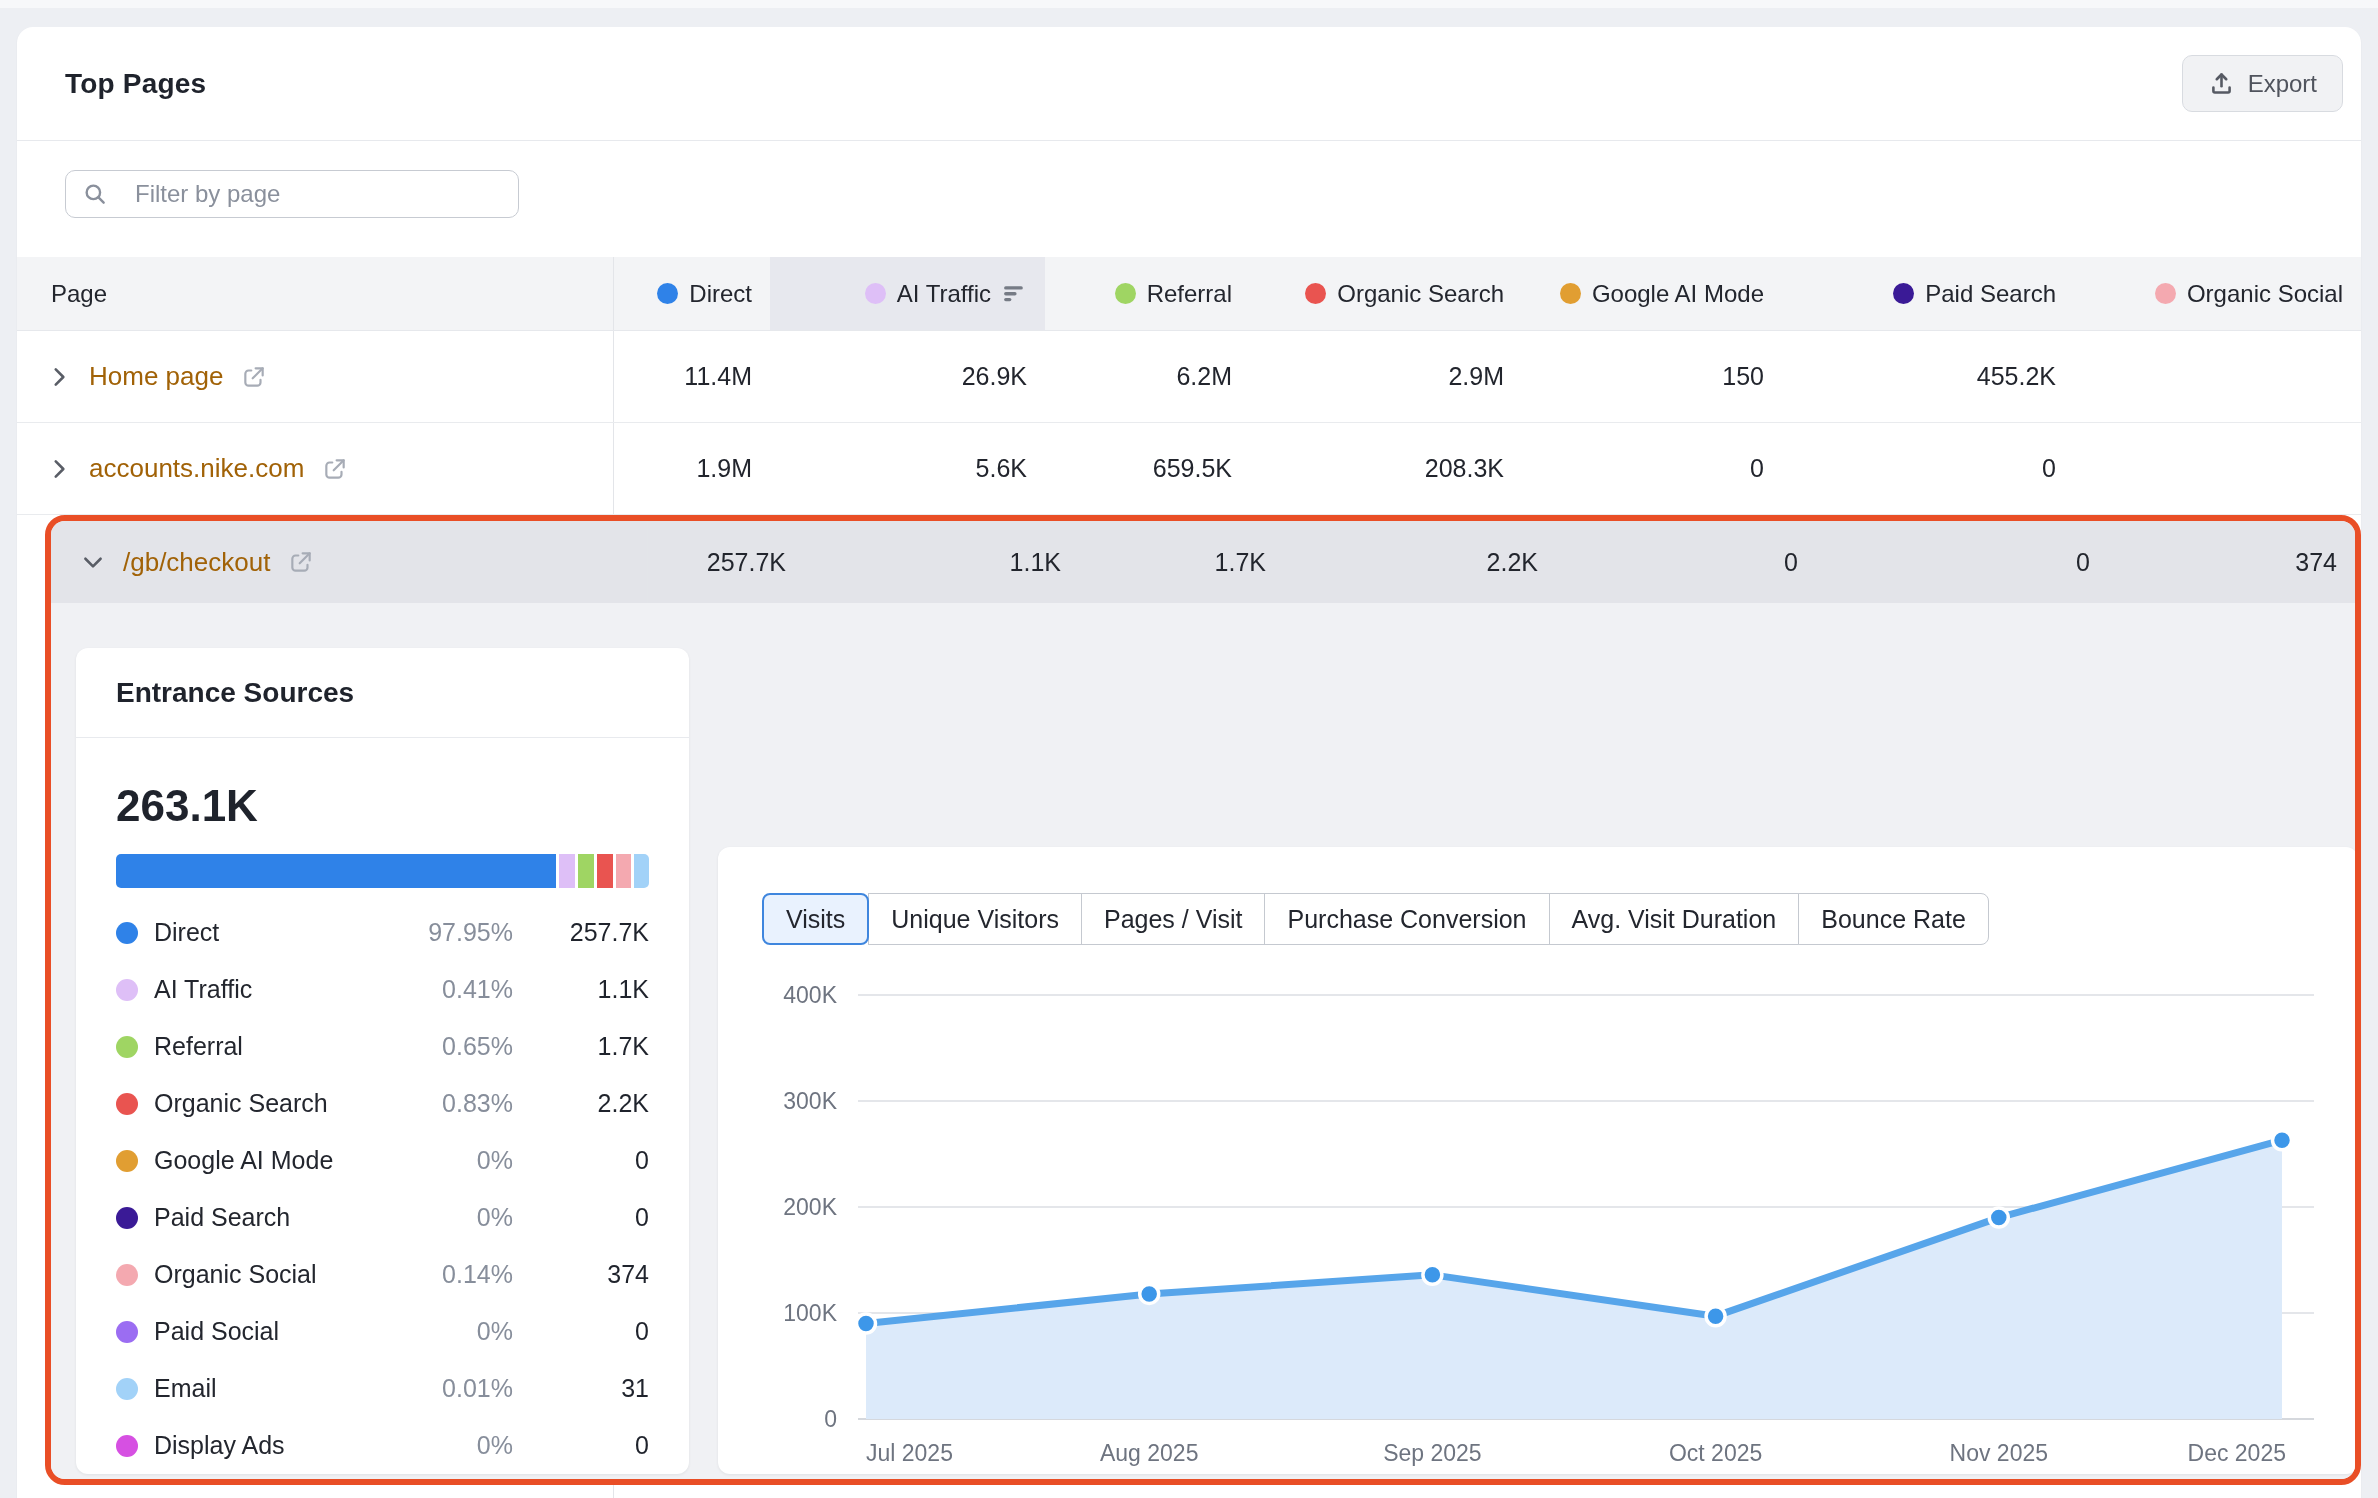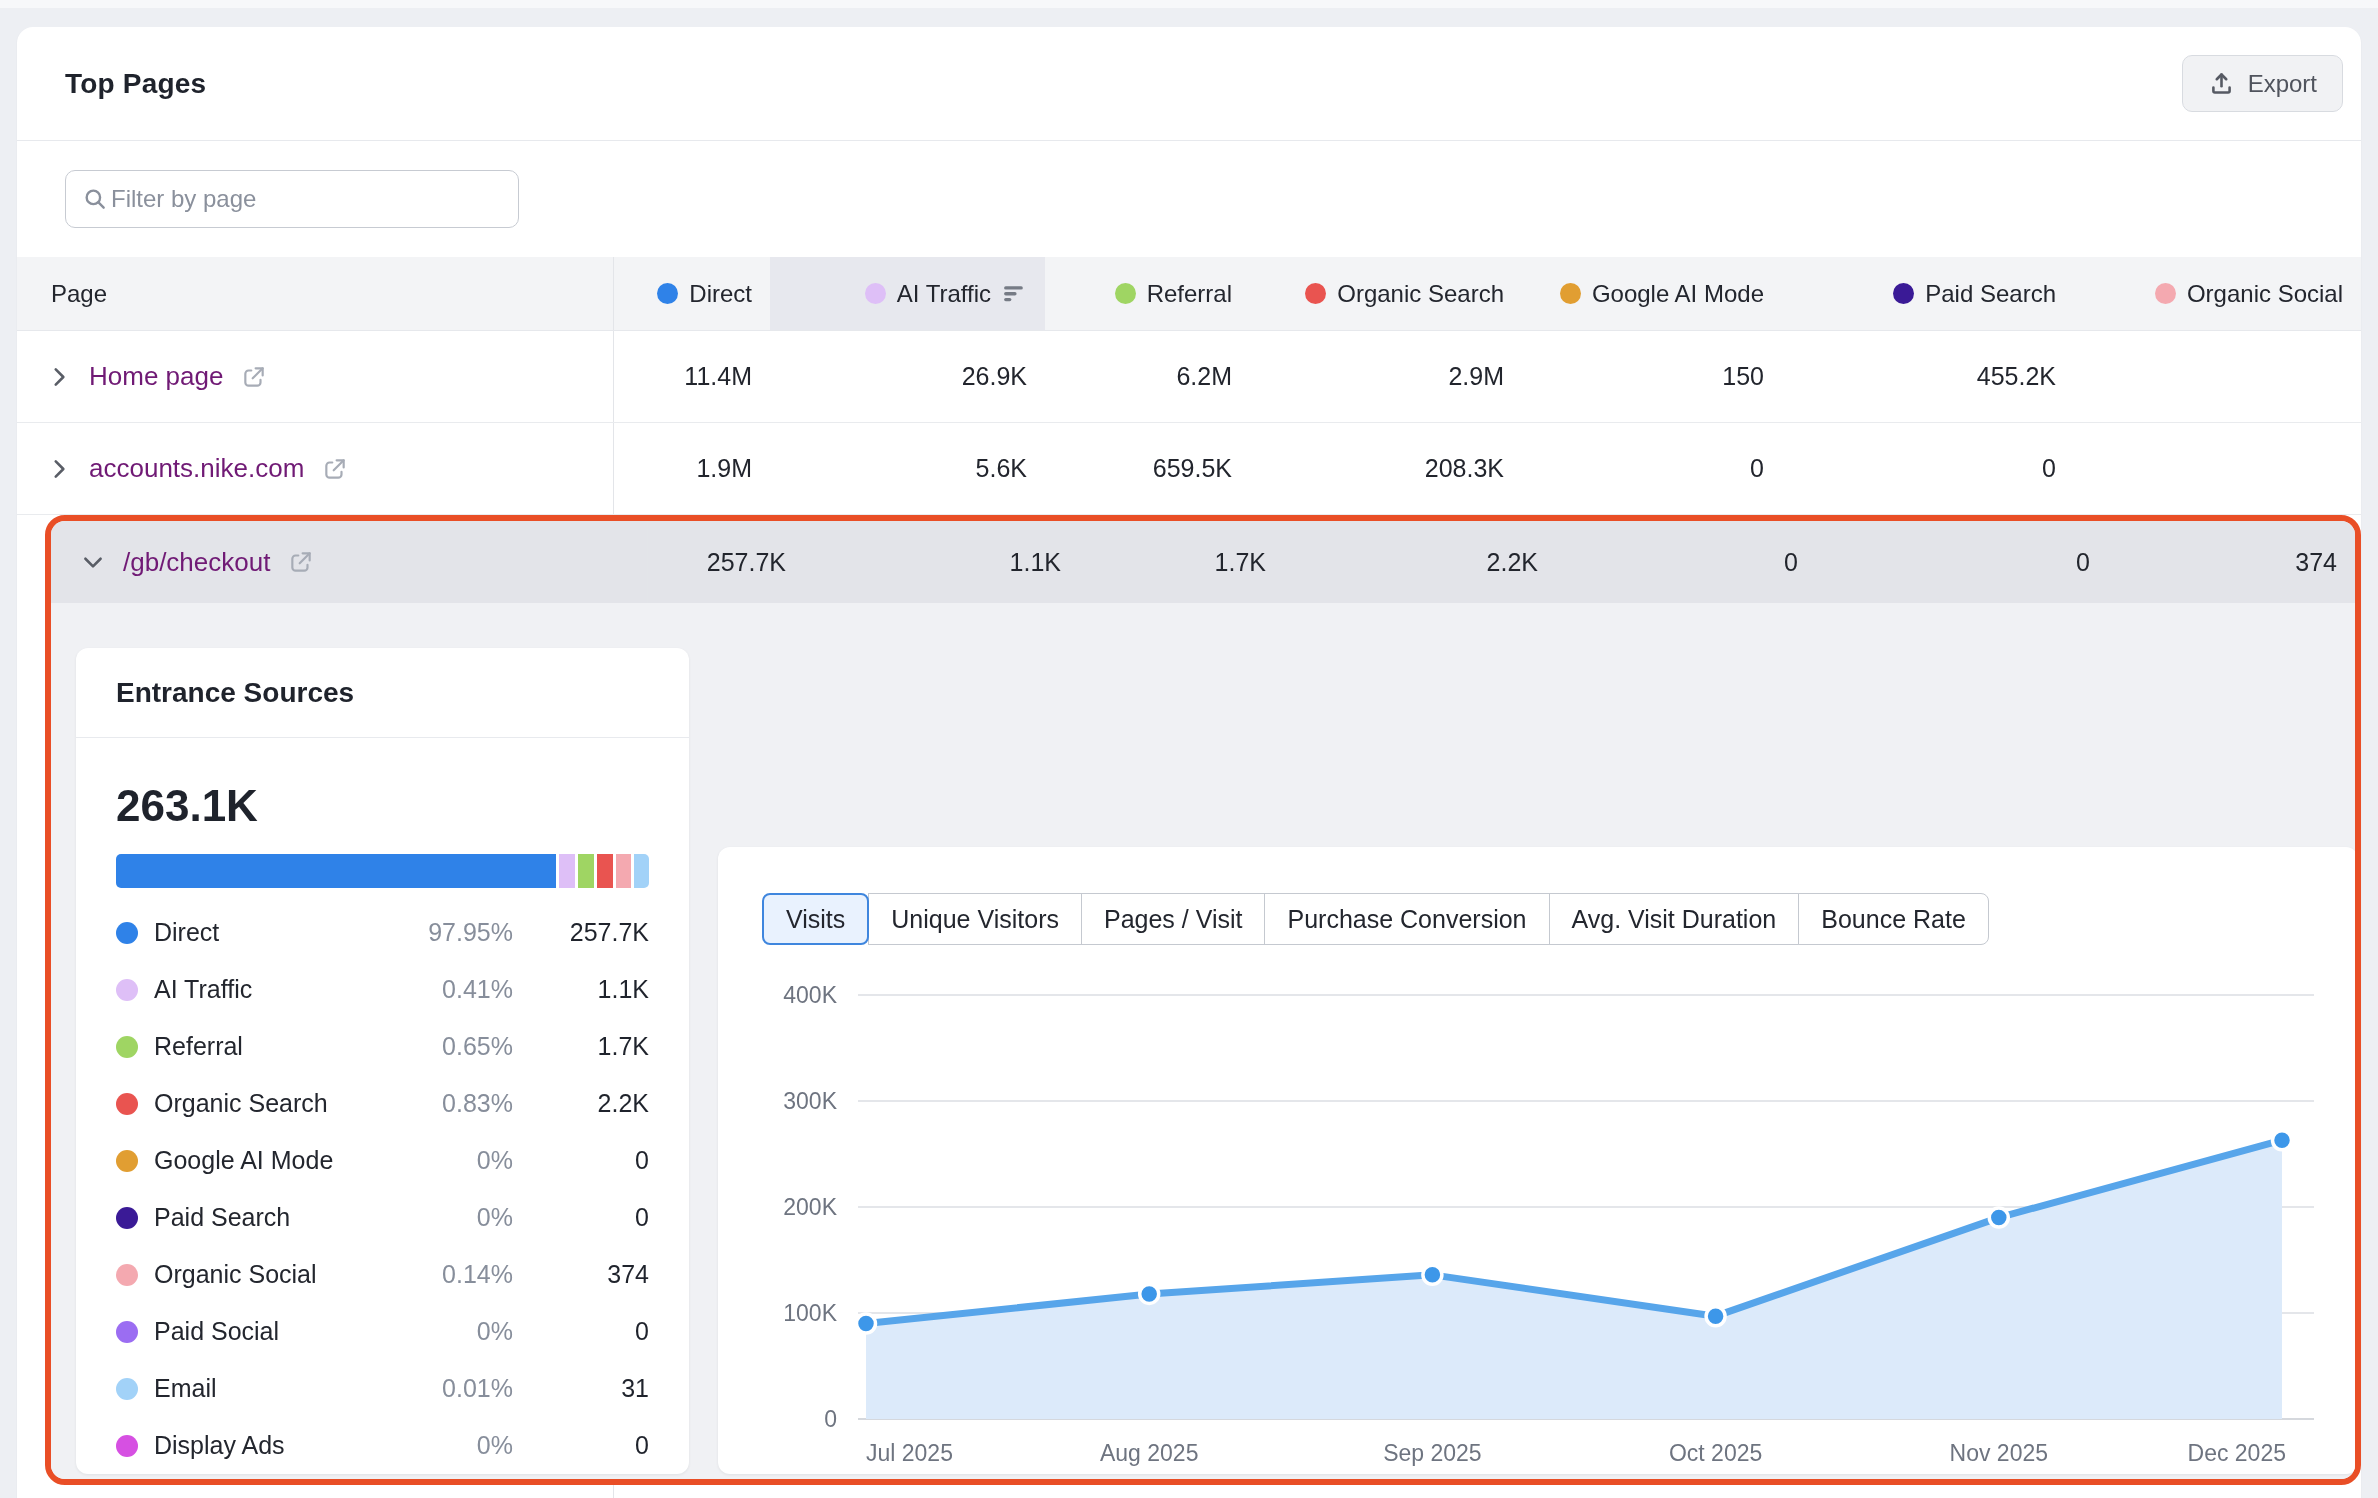--- a/index.html
+++ b/index.html
@@ -20,38 +20,38 @@
   }
   
   .card-header{height:114px;display:flex;align-items:center;padding:0 18px 0 48px;
     border-bottom:1px solid #e7e9ed;box-sizing:border-box;}
   .card-title{font-size:28px;margin:0;font-weight:700;color:#1f232c;letter-spacing:.2px;}
   .export-btn{margin-left:auto;height:57px;padding:0 25px;display:flex;align-items:center;gap:13px;
     background:#f1f2f4;border:1px solid #d8dbe0;border-radius:10px;
     font-size:24px;color:#50545d;font-family:inherit;cursor:pointer;}
   
   .toolbar{height:116px;padding:29px 0 0 48px;box-sizing:border-box;}
-  .filter-wrap{width:454px;height:58px;border:1.5px solid #c7cbd2;border-radius:10px;
-    display:flex;align-items:center;padding:0 16px;gap:1px;box-sizing:border-box;background:#fff;}
+  .filter-wrap{width:454px;height:48px;border:1.5px solid #c7cbd2;border-radius:10px;
+    display:flex;align-items:center;padding:0 16px;gap:25px;box-sizing:border-box;background:#fff;}
   .filter-input{border:none;outline:none;font-size:24px;flex:1;color:#23262e;font-family:inherit;background:transparent;}
   .filter-input::placeholder{color:#8a909c;}
   
   .thead{display:grid;grid-template-columns:var(--cols);height:73px;background:#f3f4f6;
     border-bottom:1px solid #e6e8ec;}
   .page-th{display:flex;align-items:center;padding-left:34px;font-size:24px;color:#23262e;}
   .th.num{display:flex;align-items:center;justify-content:flex-end;gap:11px;padding-right:18px;
     font-size:24px;color:#23262e;height:100%;white-space:nowrap;}
   .th.sorted{background:#e7e8ee;}
   .dot{width:21px;height:21px;border-radius:50%;flex:none;}
   .row{display:grid;grid-template-columns:var(--cols);height:91px;border-bottom:1px solid #e9ebee;background:#fff;}
   .row.selected{background:#e3e4e9;border-bottom:none;height:82px;}
   .cell.num{display:flex;align-items:center;justify-content:flex-end;padding-right:18px;
     font-size:25px;font-weight:500;color:#22252d;}
   .vline{border-left:1px solid #e3e5e9;}
-  .page-cell{display:flex;align-items:center;padding-left:28px;gap:16px;font-size:26px;color:#701a75;}
+  .page-cell{display:flex;align-items:center;padding-left:28px;gap:16px;font-size:26px;color:#a16207;}
   .chev-btn{width:28px;height:28px;display:flex;align-items:center;justify-content:center;
     background:none;border:none;padding:0;cursor:pointer;flex:none;}
   .ext-icon{margin-left:2px;flex:none;}
   
   .outline{border:6px solid #e94e26;border-radius:20px;overflow:hidden;background:#f0f1f4;margin-left:28px;}
   .panel{display:flex;gap:29px;padding:28px 25px 5px;height:876px;box-sizing:border-box;background:#f0f1f4;align-items:flex-end;}
   .es-card{width:613px;flex:none;background:#fff;border-radius:12px;box-shadow:0 1px 3px rgba(20,24,35,.07);box-sizing:border-box;}
   .tt-card{flex:1;background:#fff;border-radius:12px;box-shadow:0 1px 3px rgba(20,24,35,.07);box-sizing:border-box;}
   .panel-title{height:90px;display:flex;align-items:center;padding:0 40px;border-bottom:1px solid #e8eaee;
     font-size:28px;font-weight:700;color:#1f232c;box-sizing:border-box;}

